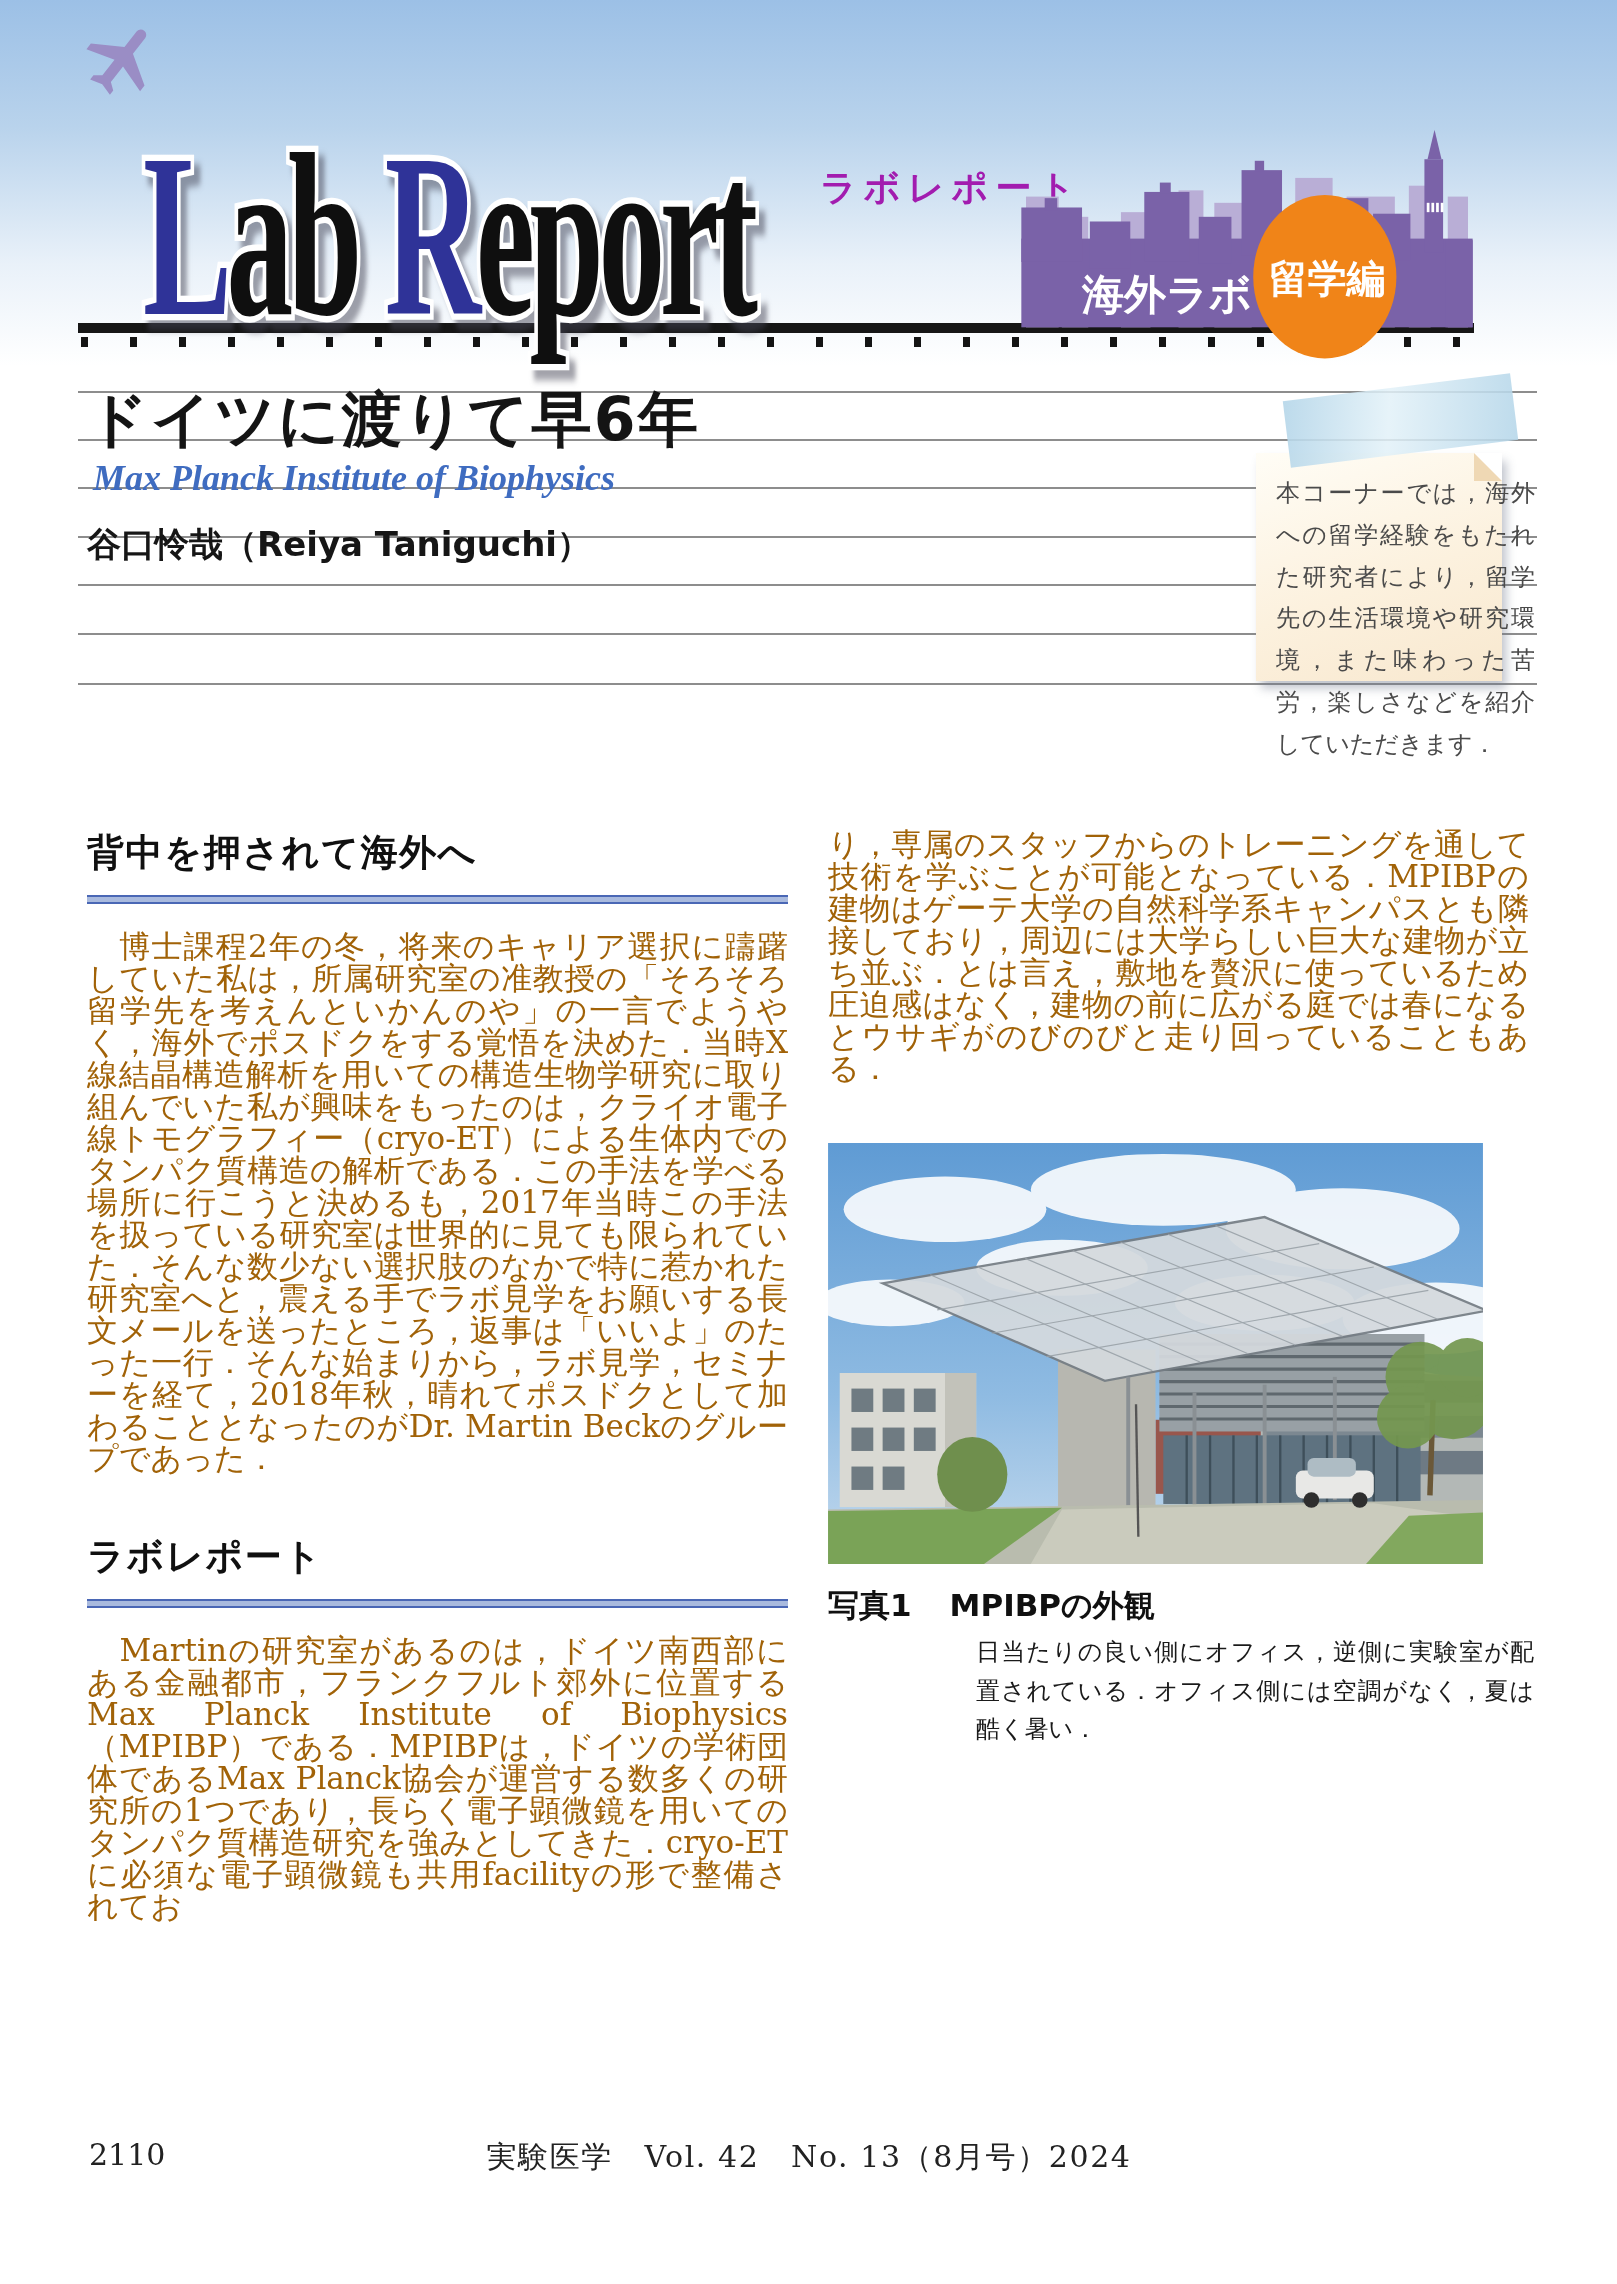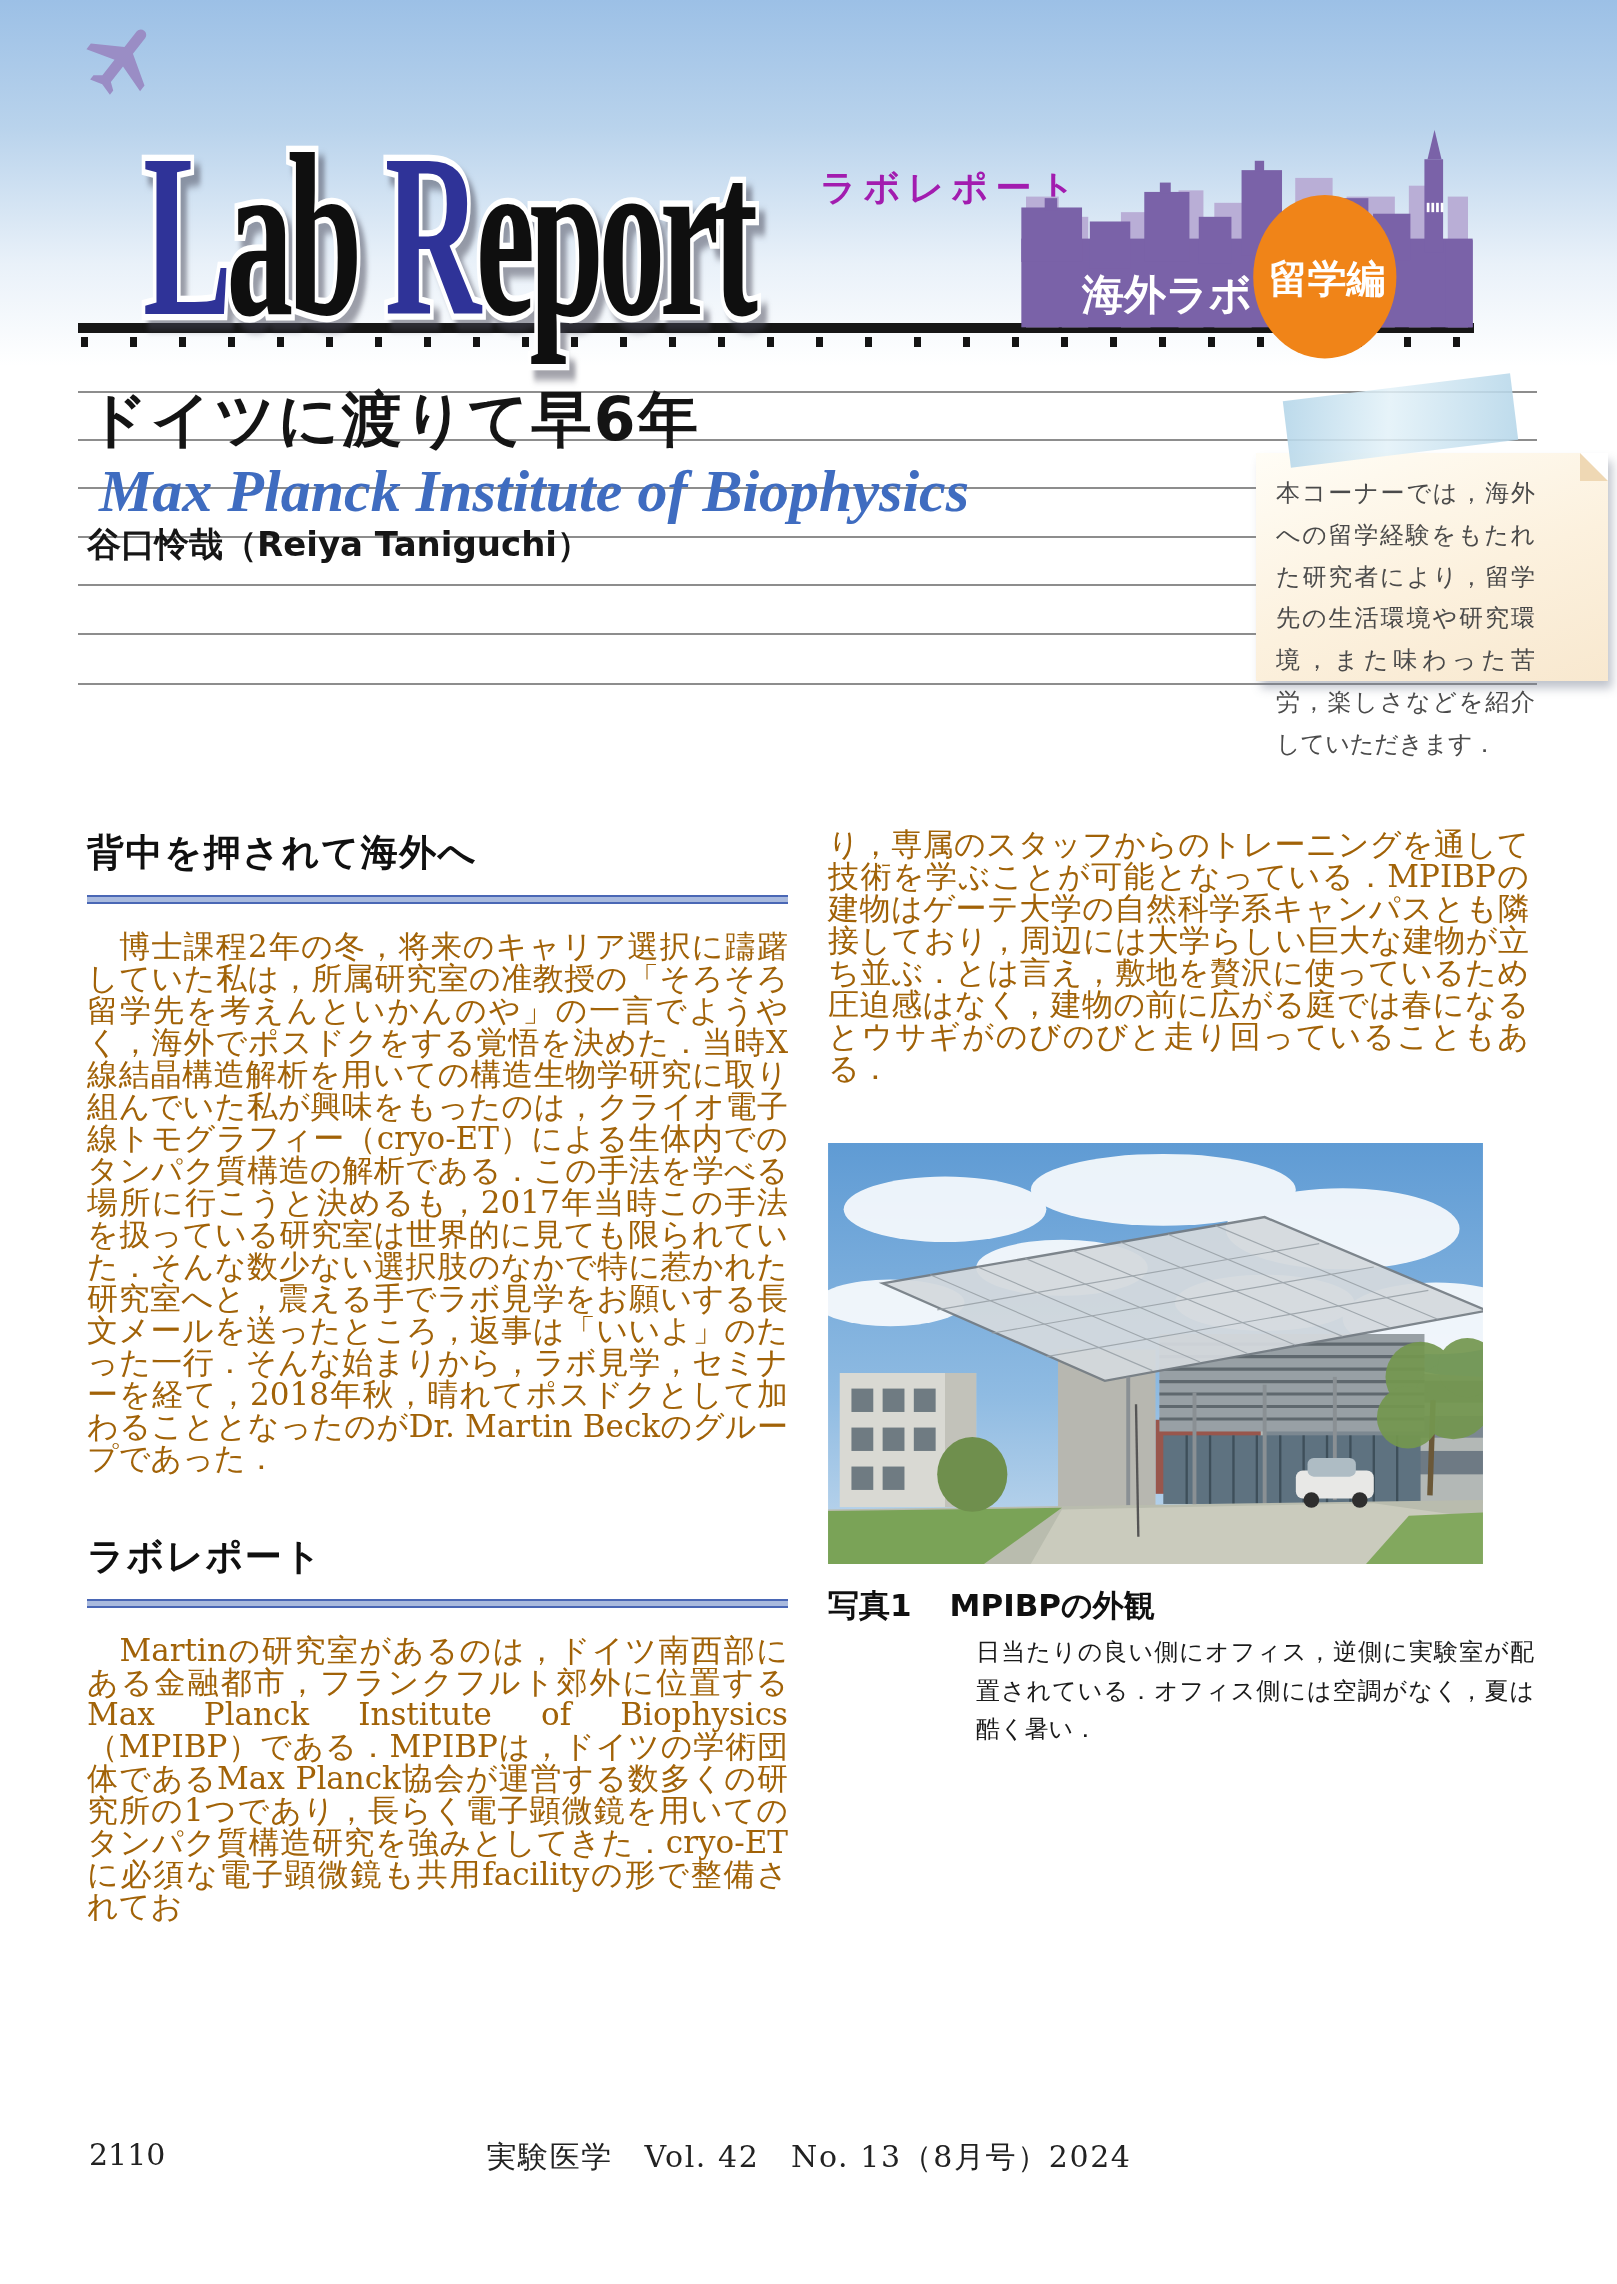--- a/index.html
+++ b/index.html
@@ -22,24 +22,24 @@
   .kana-logo{position:absolute;left:820px;top:164px;font-size:36px;font-weight:bold;
     color:#a21caf;letter-spacing:7px;z-index:2;}
   .skyline{position:absolute;left:1021px;top:125px;width:452px;height:235px;z-index:3;}
   .header-bar{position:absolute;left:78px;top:323px;width:1396px;height:10px;background:#161616;z-index:1;}
   .dots{position:absolute;left:81px;top:337px;width:1381px;height:10px;z-index:1;
     background:repeating-linear-gradient(90deg,#141414 0 7px,transparent 7px 49px);}
   
   .ruled{position:absolute;left:78px;width:1459px;height:2.3px;background:#8d8d8d;z-index:0;}
   .article-title{position:absolute;left:87px;top:380px;font-size:60px;font-weight:bold;
     color:#141414;letter-spacing:2.3px;z-index:2;white-space:nowrap;}
-  .subtitle{position:absolute;left:99px;top:457px;font-family:"Liberation Serif","DejaVu Serif",serif;
-    font-style:italic;font-weight:bold;font-size:60px;color:#3f6cc0;z-index:2;white-space:nowrap;text-align:right;}
+  .subtitle{position:absolute;left:93px;top:457px;font-family:"Liberation Serif","DejaVu Serif",serif;
+    font-style:italic;font-weight:bold;font-size:36px;color:#3f6cc0;z-index:2;white-space:nowrap;text-align:right;}
   .author{position:absolute;left:87px;top:522px;font-size:34px;font-weight:bold;color:#161616;z-index:2;}
-  .note{position:absolute;left:1256px;top:453px;width:352px;height:228px;z-index:4;
+  .note{position:absolute;left:1256px;top:453px;width:246px;height:228px;z-index:4;
     background:linear-gradient(160deg,#fffdf6 0%,#fcf1de 55%,#f8e8cf 100%);
     box-shadow:4.7px 7.8px 9.4px rgba(110,120,140,.45);}
   .note-fold{position:absolute;right:0;top:0;width:0;height:0;
     border-top:28px solid #ffffff;border-left:28px solid #efd8b4;}
   .note-text{position:absolute;left:20px;top:20px;width:259px;font-size:24px;line-height:1.74;
     color:#4a4a4a;text-align:justify;}
   .tape{position:absolute;left:1286px;top:387px;width:229px;height:67px;z-index:5;
     transform:rotate(-7deg);
     background:linear-gradient(100deg,rgba(181,214,233,.9),rgba(226,241,248,.85) 45%,rgba(181,214,233,.88));}
   

